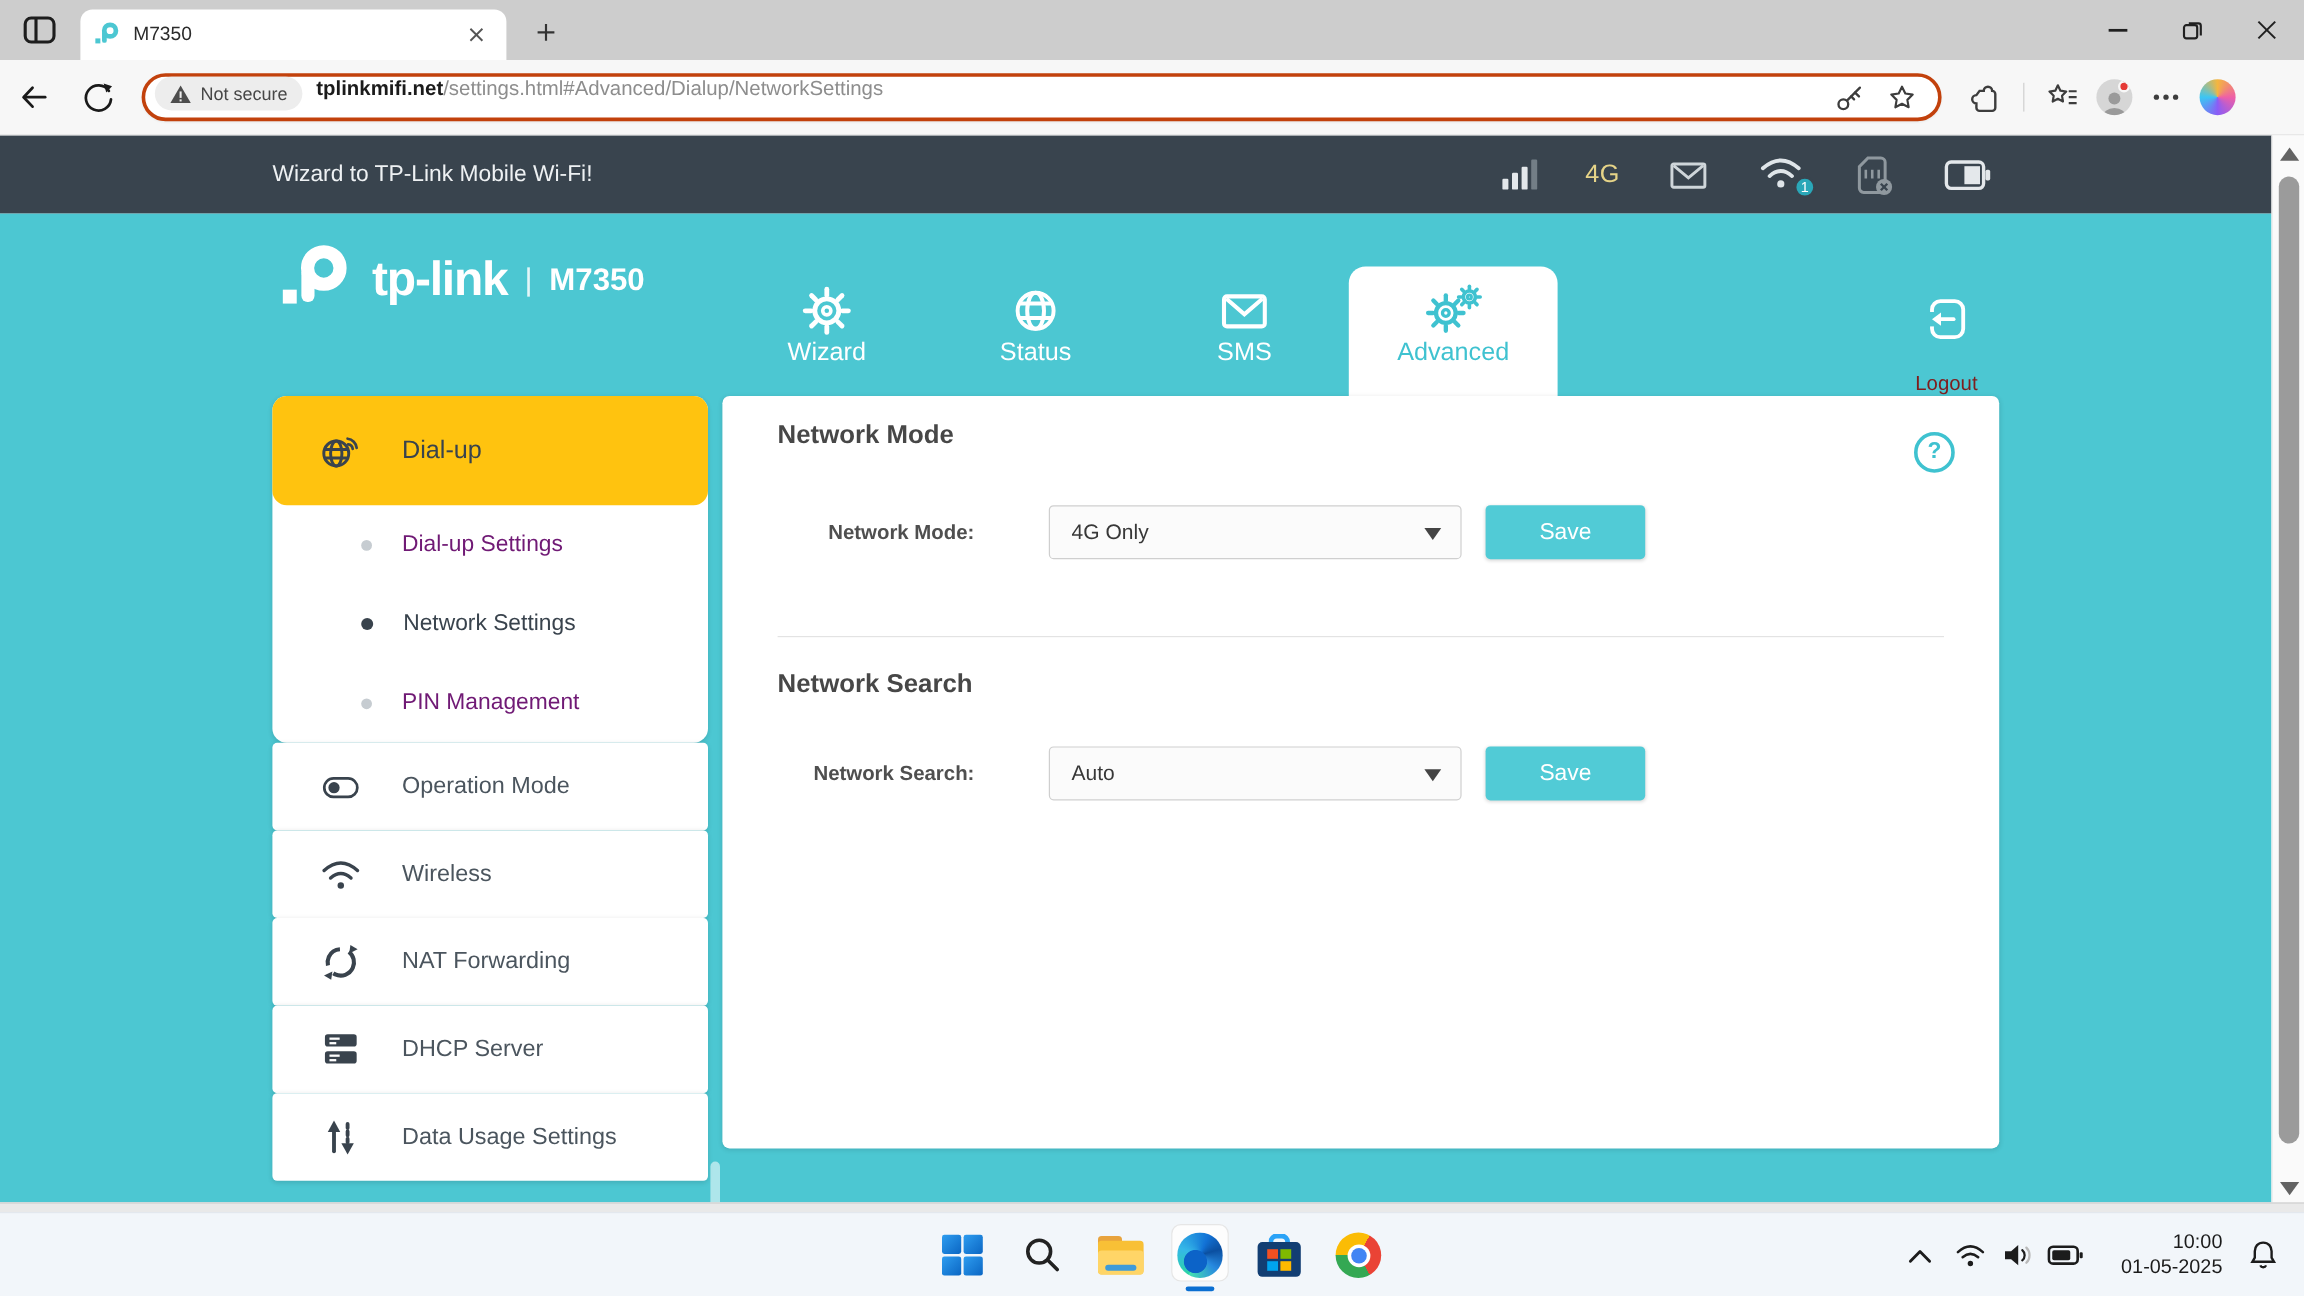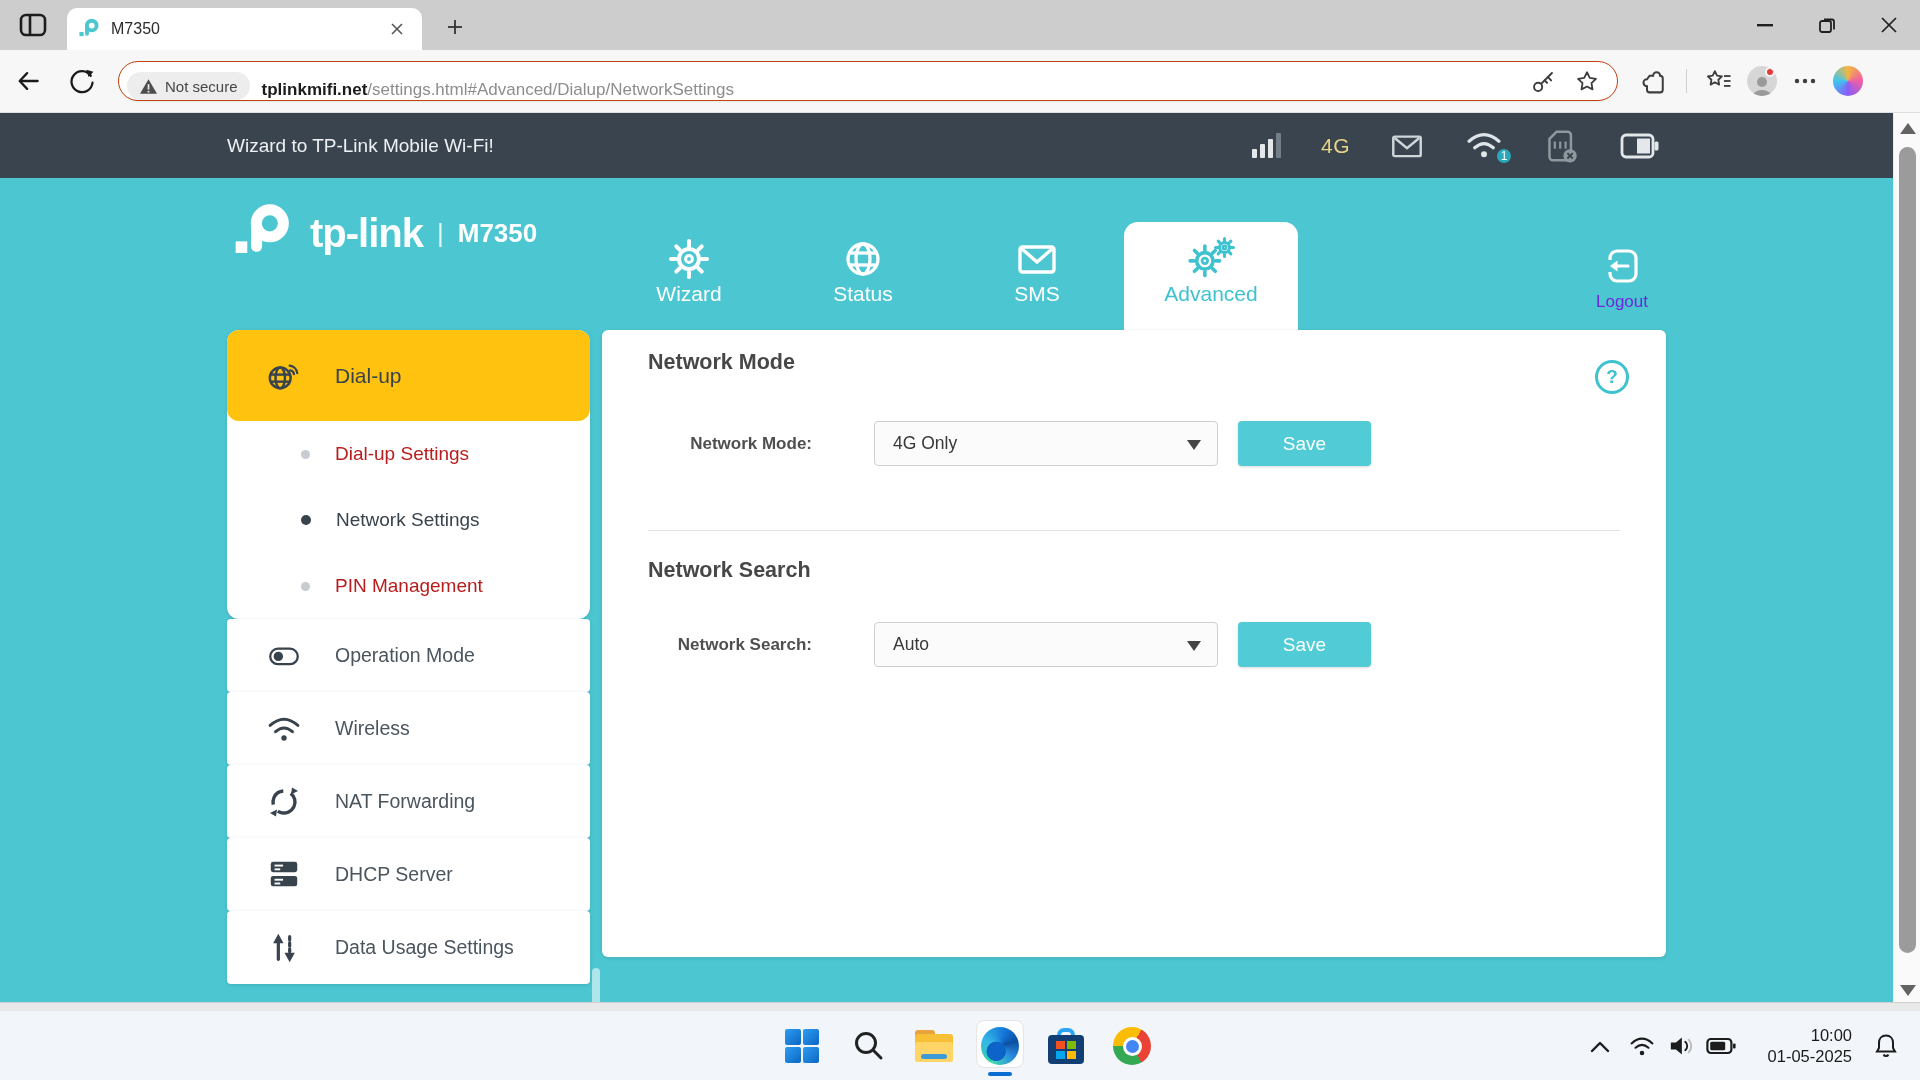--- a/index.html
+++ b/index.html
@@ -13,21 +13,21 @@
   .tab{position:absolute;left:67px;top:8px;width:355px;height:42px;background:#fff;border-radius:10px 10px 0 0;display:flex;align-items:center;padding:0 12px}
   .tab-title{font-size:16px;color:#2b2b2b;margin-left:10px;flex:1;text-align:left}
   .tabclose{width:26px;height:26px;border-radius:6px;display:flex;align-items:center;justify-content:center}
   .newtab{position:absolute;left:438px;top:12px;width:34px;height:30px;display:flex;align-items:center;justify-content:center;border-radius:6px}
   .wincontrols{position:absolute;right:0;top:0;height:50px;display:flex}
   .winbtn{width:62px;height:50px;display:flex;align-items:center;justify-content:center}
 
   .toolbar{position:relative;height:63px;background:#f7f7f7;border-bottom:1px solid #dedede;display:flex;align-items:center}
   .navbtn{width:40px;height:40px;display:flex;align-items:center;justify-content:center;border-radius:8px}
   .navbtn.back{margin-left:8px}
-  .urlbar{position:relative;margin-left:16px;width:1500px;height:40px;background:#fff;border:1px solid #c2410c;border-radius:20px;display:flex;align-items:flex-end;box-shadow:0 1px 2px rgba(0,0,0,.06)}
+  .urlbar{position:relative;margin-left:16px;width:1500px;height:40px;background:#fff;border:3px solid #c2410c;border-radius:20px;display:flex;align-items:flex-start;box-shadow:0 1px 2px rgba(0,0,0,.06)}
   .secchip{margin-left:8px;height:28px;background:#ededed;border-radius:14px;display:flex;align-items:center;padding:0 12px;gap:7px}
   .secchip span{font-size:15px;color:#474747}
   .urltext{margin-left:12px;font-size:17px;color:#8d8d8d;white-space:nowrap}
   .urltext b{color:#1b1b1b;font-weight:bold}
   .urlicons{margin-left:auto;display:flex;align-items:center;gap:8px;padding-right:12px}
   .tbicon{width:36px;height:36px;display:flex;align-items:center;justify-content:center;border-radius:8px;position:relative}
   .tbdivider{width:1px;height:24px;background:#cfcfcf;margin:0 4px}
   .avatar-c{width:30px;height:30px;border-radius:50%;background:#d6d6d6;display:flex;align-items:flex-end;justify-content:center;overflow:hidden;position:relative}
   .avatar-dot{position:absolute;right:2px;top:1px;width:10px;height:10px;border-radius:50%;background:#e53935;border:2px solid #f7f7f7}
 
@@ -48,32 +48,32 @@
   .logo{position:absolute;left:234px;top:26px;display:flex;align-items:center;gap:14px;color:#fff}
   .logo-word{font-size:40px;font-weight:bold;letter-spacing:-1px}
   .logo-sep{font-size:26px;font-weight:300;opacity:.85}
   .logo-model{font-size:26px;font-weight:bold}
   .nav{position:absolute;left:602px;top:0;display:flex}
   .navtab{position:relative;width:174px;height:152px;color:#fff}
   .navtab .nicon{position:absolute;left:0;right:0;top:58px;display:flex;justify-content:center}
   .navtab .nlabel{position:absolute;left:0;right:0;top:104px;text-align:center;font-size:21px}
   .navtab.active .card{position:absolute;left:0;top:44px;width:174px;height:108px;background:#fff;border-radius:14px 14px 0 0}
   .navtab.active .nlabel{color:#3fc2d0}
-  .logout{position:absolute;left:1576px;top:68px;width:92px;display:flex;flex-direction:column;align-items:center;gap:6px;color:#6d28d9}
+  .logout{position:absolute;left:1576px;top:68px;width:92px;display:flex;flex-direction:column;align-items:center;gap:24px;color:#7f1d1d}
   .logout span{font-size:17px}
 
   
   .sidebar{position:absolute;left:227px;top:152px;width:363px}
   .sgroup{background:#fff;border-radius:12px;box-shadow:0 1px 4px rgba(0,0,0,.12)}
   .syellow{height:91px;background:#ffc30f;border-radius:12px;display:flex;align-items:center}
   .syellow .gicon{margin-left:40px;width:34px;display:flex;justify-content:center}
   .syellow span{margin-left:34px;font-size:21px;color:#39434d;font-weight:500}
   .subitem{height:66px;display:flex;align-items:center}
   .bullet{margin-left:74px;width:9px;height:9px;border-radius:50%;background:#c6ccd1}
-  .subitem span{margin-left:25px;font-size:19px;color:#b91c1c}
+  .subitem span{margin-left:25px;font-size:19px;color:#701a75}
   .subitem.active .bullet{background:#39434d;width:10px;height:10px}
   .subitem.active span{color:#39434d}
   .sitem{height:73px;background:#fff;border-radius:4px;box-shadow:0 1px 4px rgba(0,0,0,.12);display:flex;align-items:center}
   .sitem .gicon{margin-left:40px;width:34px;display:flex;justify-content:center}
   .sitem span{margin-left:34px;font-size:19.5px;color:#4b555e}
   .sidescrollpill{position:absolute;left:592px;top:790px;width:8px;height:48px;background:rgba(255,255,255,.55);border-radius:4px}
 
   
   .maincard{position:absolute;left:602px;top:152px;width:1064px;height:627px;background:#fff;border-radius:6px;box-shadow:0 1px 4px rgba(0,0,0,.12)}
   .sect-title{position:absolute;left:46px;font-size:21.5px;font-weight:bold;color:#474747}

